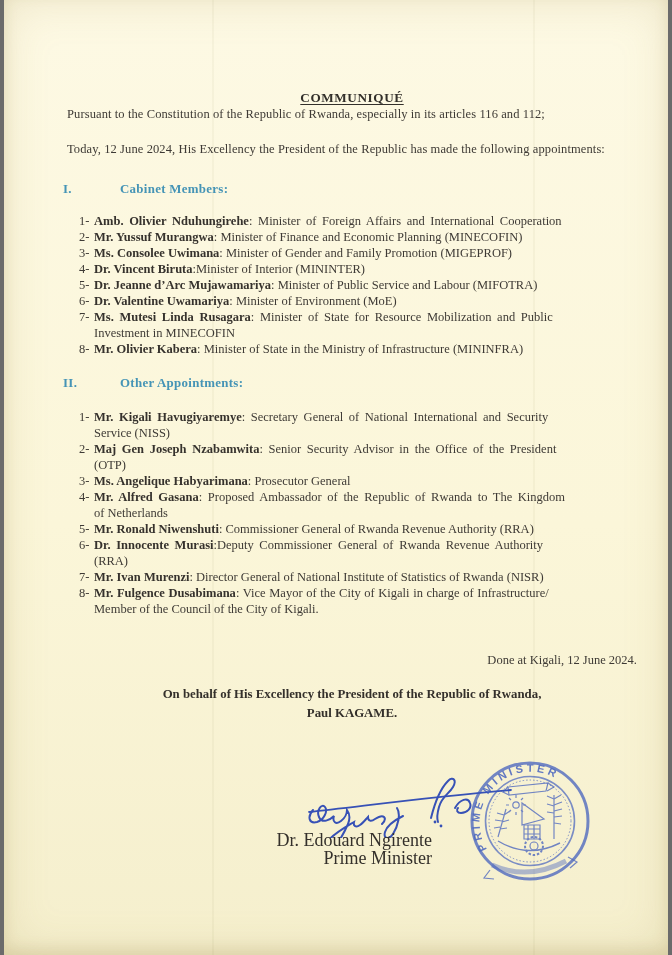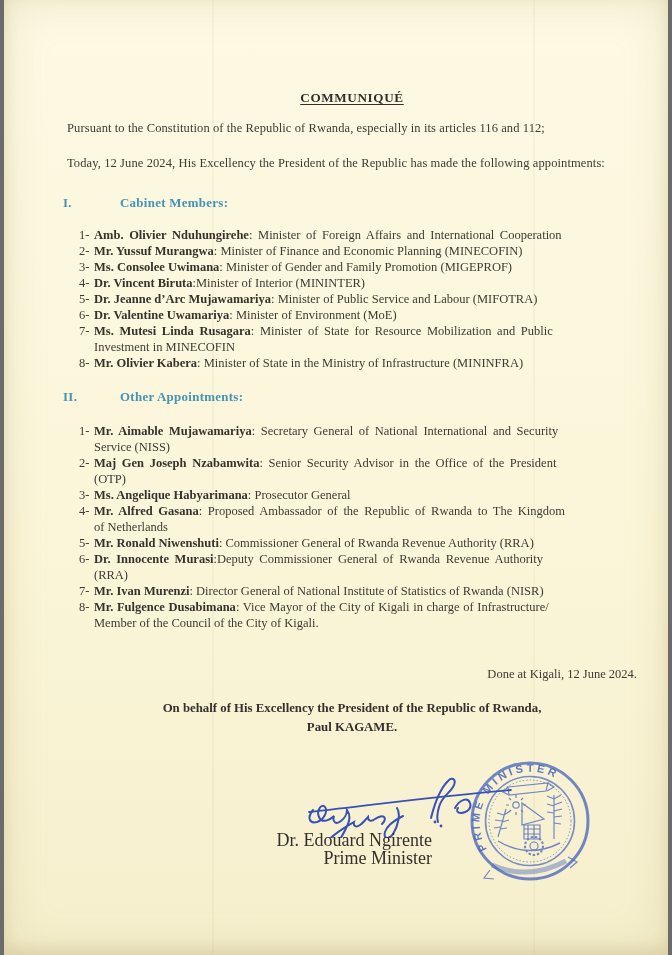--- a/index.html
+++ b/index.html
@@ -14,21 +14,21 @@
     overflow:hidden;
   }
   .crease{position:absolute;top:0;bottom:0;width:2px;background:rgba(120,110,60,.05);}
   .content{position:absolute;left:63px;top:0;width:570px;}
   .doc-title{
     margin:0;padding-top:90px;text-align:center;
     font-size:13.2px;font-weight:700;letter-spacing:.6px;color:#33302b;
   }
   .doc-title span{text-decoration:underline;text-underline-offset:2px;}
   .para{margin:0;font-size:12.5px;line-height:16.1px;text-align:justify;letter-spacing:.1px;}
-  .para.p1{margin-top:14px;font-family:Liberation Serif, serif;}
+  .para.p1{font-family:Liberation Serif, serif;}
   .para.p2{margin-top:19px;}
   .sec-head{
     display:flex;margin:0 0 0 -4px;font-size:12.9px;line-height:16px;
     font-weight:700;color:#4594b6;letter-spacing:.3px;
   }
   .sec-head.s1{margin-top:24px;}
   .sec-head.s2{margin-top:18px;}
   .sec-num{width:57px;flex:none;}
   .items{margin-left:12px;font-size:12.5px;line-height:16px;}
   .items.li1{margin-top:16px;}
@@ -105,21 +105,21 @@
     </div>
 
     <div class="sec-head s2">
       <span class="sec-num">II.</span>
       <span>Other Appointments:</span>
     </div>
 
     <div class="items li2">
       <div class="item">
         <span class="inum">1-</span>
-        <span class="ibody two"><span class="l1"><b class="nm">Mr. Aimable Mujawamariya</b><span>: Secretary General of National International and Security</span></span><span class="l2">Service (NISS)</span></span>
+        <span class="ibody two"><span class="l1"><b class="nm">Mr. Kigali Havugiyaremye</b><span>: Secretary General of National International and Security</span></span><span class="l2">Service (NISS)</span></span>
       </div>
       <div class="item">
         <span class="inum">2-</span>
         <span class="ibody two"><span class="l1"><b class="nm">Maj Gen Joseph Nzabamwita</b><span>: Senior Security Advisor in the Office of the President</span></span><span class="l2">(OTP)</span></span>
       </div>
       <div class="item">
         <span class="inum">3-</span>
         <span class="ibody"><b class="nm">Ms. Angelique Habyarimana</b><span>: Prosecutor General</span></span>
       </div>
       <div class="item">

